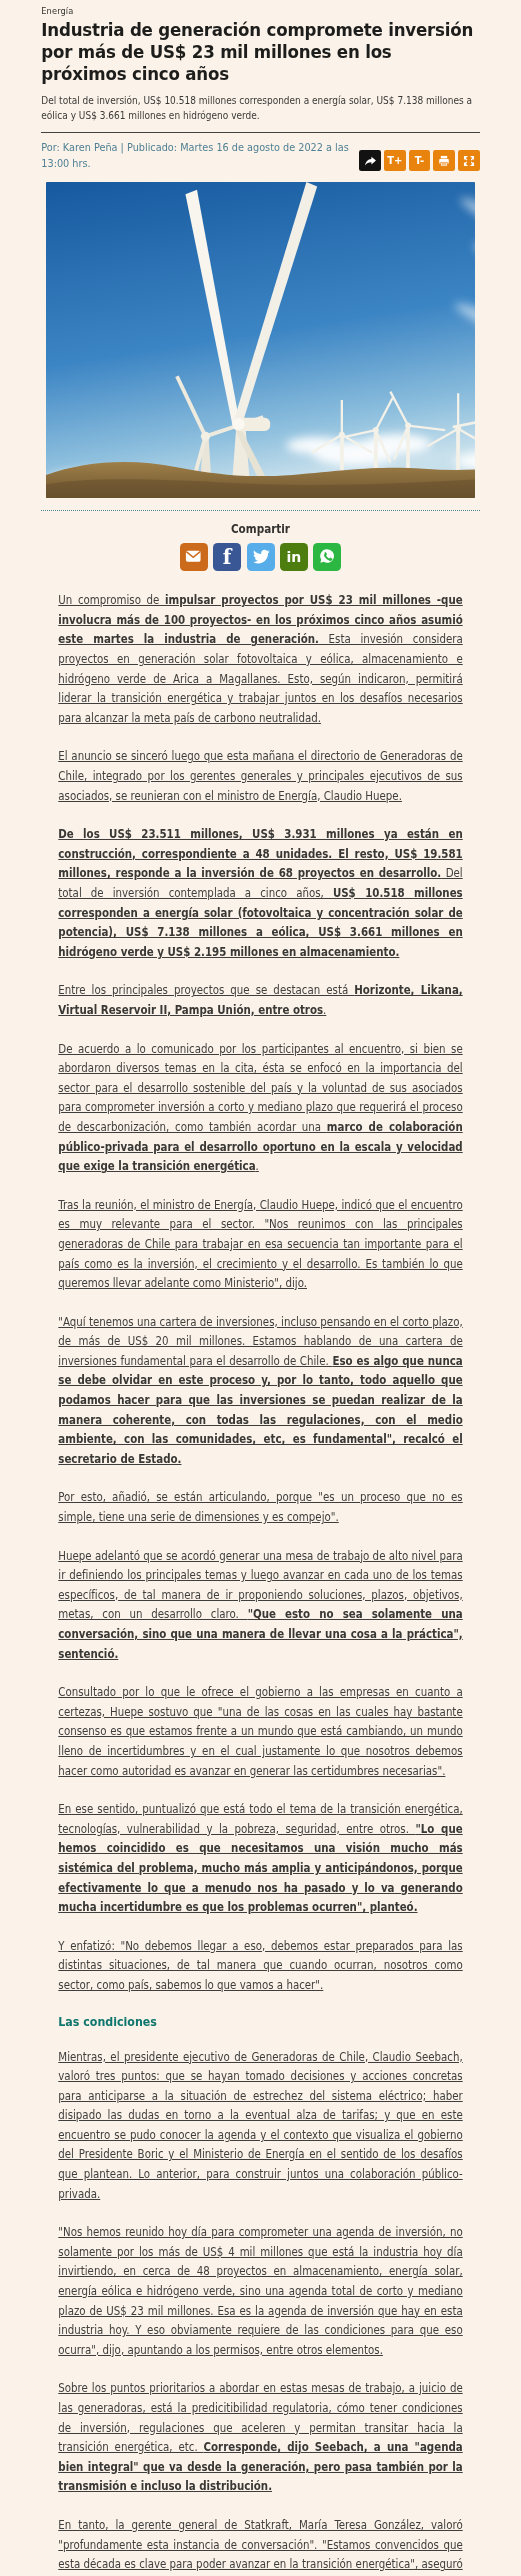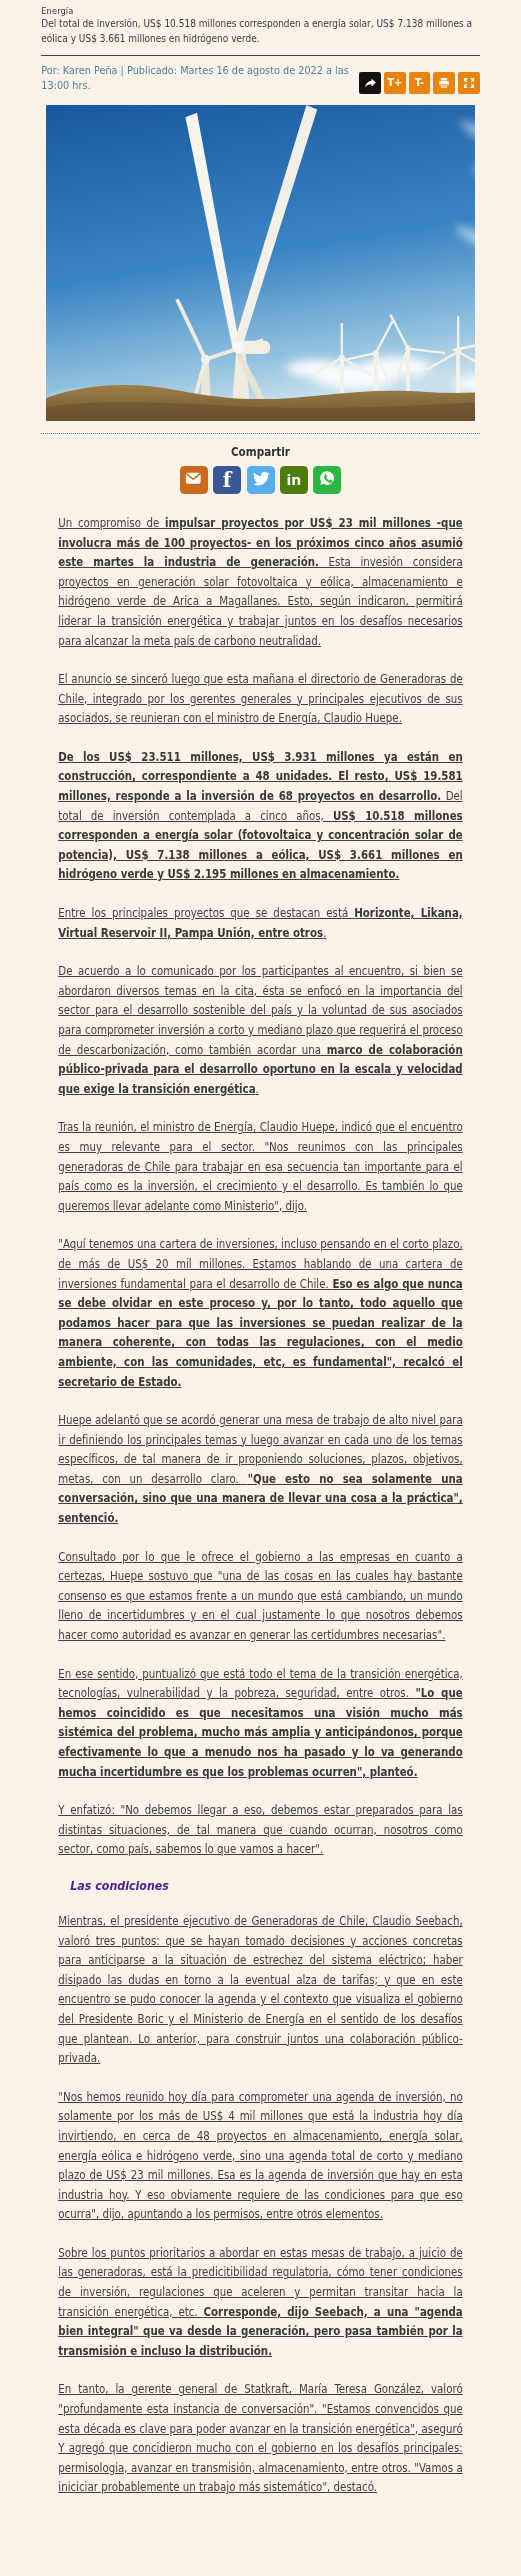--- a/index.html
+++ b/index.html
@@ -42,29 +42,30 @@
   .sh-tw{background:#57ade9;}
   .sh-li{background:#4d7c0f;font-size:14px;font-weight:700;}
   .sh-wa{background:#2cb742;}
   .article-body{padding:0 17px;margin-top:20px;}
   .para{
     font-size:11.4px;line-height:19.6px;text-align:justify;color:#3f3e3c;
     margin:0 0 19px;
     text-decoration:underline;
   }
   .para strong{font-weight:700;color:#393835;}
-  .sub-heading{font-size:12.3px;font-weight:700;color:#4c1d95;margin:0 12px 19px;font-style:italic;}
+  .sub-heading{font-size:12.3px;font-weight:700;color:#0f766e;margin:0 0 19px;}
 </style>
 </head>
 <body>
 
 <div class="page">
 
   <div class="kicker">Energía</div>
 
+  <h1 class="title">Industria de generación compromete inversión por más de US$ 23 mil millones en los próximos cinco años</h1>
 
   <p class="lead">Del total de inversión, US$ 10.518 millones corresponden a energía solar, US$ 7.138 millones a eólica y US$ 3.661 millones en hidrógeno verde.</p>
 
   <hr class="rule">
 
   <div class="byline-row">
     <div class="byline">Por: Karen Peña | Publicado: Martes 16 de agosto de 2022 a las 13:00 hrs.</div>
     <div class="toolbar">
       <button class="tb-btn black" title="">
         <span>
@@ -251,20 +252,21 @@
   </div>
 
   <div class="article-body">
       <p class="para"><span>Un compromiso de </span><strong>impulsar proyectos por US$ 23 mil millones -que involucra más de 100 proyectos- en los próximos cinco años asumió este martes la industria de generación.</strong><span> Esta invesión considera proyectos en generación solar fotovoltaica y eólica, almacenamiento e hidrógeno verde de Arica a Magallanes. Esto, según indicaron, permitirá liderar la transición energética y trabajar juntos en los desafíos necesarios para alcanzar la meta país de carbono neutralidad.</span></p>
       <p class="para"><span>El anuncio se sinceró luego que esta mañana el directorio de Generadoras de Chile, integrado por los gerentes generales y principales ejecutivos de sus asociados, se reunieran con el ministro de Energía, Claudio Huepe.</span></p>
       <p class="para"><strong>De los US$ 23.511 millones, US$ 3.931 millones ya están en construcción, correspondiente a 48 unidades. El resto, US$ 19.581 millones, responde a la inversión de 68 proyectos en desarrollo.</strong><span> Del total de inversión contemplada a cinco años, </span><strong>US$ 10.518 millones corresponden a energía solar (fotovoltaica y concentración solar de potencia), US$ 7.138 millones a eólica, US$ 3.661 millones en hidrógeno verde y US$ 2.195 millones en almacenamiento.</strong></p>
       <p class="para"><span>Entre los principales proyectos que se destacan está </span><strong>Horizonte, Likana, Virtual Reservoir II, Pampa Unión, entre otros</strong><span>.</span></p>
       <p class="para"><span>De acuerdo a lo comunicado por los participantes al encuentro, si bien se abordaron diversos temas en la cita, ésta se enfocó en la importancia del sector para el desarrollo sostenible del país y la voluntad de sus asociados para comprometer inversión a corto y mediano plazo que requerirá el proceso de descarbonización, como también acordar una </span><strong>marco de colaboración público-privada para el desarrollo oportuno en la escala y velocidad que exige la transición energética</strong><span>.</span></p>
       <p class="para"><span>Tras la reunión, el ministro de Energía, Claudio Huepe, indicó que el encuentro es muy relevante para el sector. "Nos reunimos con las principales generadoras de Chile para trabajar en esa secuencia tan importante para el país como es la inversión, el crecimiento y el desarrollo. Es también lo que queremos llevar adelante como Ministerio", dijo.</span></p>
       <p class="para"><span>"Aquí tenemos una cartera de inversiones, incluso pensando en el corto plazo, de más de US$ 20 mil millones. Estamos hablando de una cartera de inversiones fundamental para el desarrollo de Chile. </span><strong>Eso es algo que nunca se debe olvidar en este proceso y, por lo tanto, todo aquello que podamos hacer para que las inversiones se puedan realizar de la manera coherente, con todas las regulaciones, con el medio ambiente, con las comunidades, etc, es fundamental", recalcó el secretario de Estado.</strong></p>
+      <p class="para"><span>Por esto, añadió, se están articulando, porque "es un proceso que no es simple, tiene una serie de dimensiones y es compejo".</span></p>
       <p class="para"><span>Huepe adelantó que se acordó generar una mesa de trabajo de alto nivel para ir definiendo los principales temas y luego avanzar en cada uno de los temas específicos, de tal manera de ir proponiendo soluciones, plazos, objetivos, metas, con un desarrollo claro. </span><strong>"Que esto no sea solamente una conversación, sino que una manera de llevar una cosa a la práctica", sentenció.</strong></p>
       <p class="para"><span>Consultado por lo que le ofrece el gobierno a las empresas en cuanto a certezas, Huepe sostuvo que "una de las cosas en las cuales hay bastante consenso es que estamos frente a un mundo que está cambiando, un mundo lleno de incertidumbres y en el cual justamente lo que nosotros debemos hacer como autoridad es avanzar en generar las certidumbres necesarias".</span></p>
       <p class="para"><span>En ese sentido, puntualizó que está todo el tema de la transición energética, tecnologías, vulnerabilidad y la pobreza, seguridad, entre otros. </span><strong>"Lo que hemos coincidido es que necesitamos una visión mucho más sistémica del problema, mucho más amplia y anticipándonos, porque efectivamente lo que a menudo nos ha pasado y lo va generando mucha incertidumbre es que los problemas ocurren", planteó.</strong></p>
       <p class="para"><span>Y enfatizó: "No debemos llegar a eso, debemos estar preparados para las distintas situaciones, de tal manera que cuando ocurran, nosotros como sector, como país, sabemos lo que vamos a hacer".</span></p>
       <h2 class="sub-heading"><strong>Las condiciones</strong></h2>
       <p class="para"><span>Mientras, el presidente ejecutivo de Generadoras de Chile, Claudio Seebach, valoró tres puntos: que se hayan tomado decisiones y acciones concretas para anticiparse a la situación de estrechez del sistema eléctrico; haber disipado las dudas en torno a la eventual alza de tarifas; y que en este encuentro se pudo conocer la agenda y el contexto que visualiza el gobierno del Presidente Boric y el Ministerio de Energía en el sentido de los desafíos que plantean. Lo anterior, para construir juntos una colaboración público-privada.</span></p>
       <p class="para"><span>"Nos hemos reunido hoy día para comprometer una agenda de inversión, no solamente por los más de US$ 4 mil millones que está la industria hoy día invirtiendo, en cerca de 48 proyectos en almacenamiento, energía solar, energía eólica e hidrógeno verde, sino una agenda total de corto y mediano plazo de US$ 23 mil millones. Esa es la agenda de inversión que hay en esta industria hoy. Y eso obviamente requiere de las condiciones para que eso ocurra", dijo, apuntando a los permisos, entre otros elementos.</span></p>
       <p class="para"><span>Sobre los puntos prioritarios a abordar en estas mesas de trabajo, a juicio de las generadoras, está la predicitibilidad regulatoria, cómo tener condiciones de inversión, regulaciones que aceleren y permitan transitar hacia la transición energética, etc. </span><strong>Corresponde, dijo Seebach, a una "agenda bien integral" que va desde la generación, pero pasa también por la transmisión e incluso la distribución.</strong></p>
       <p class="para"><span>En tanto, la gerente general de Statkraft, María Teresa González, valoró "profundamente esta instancia de conversación". "Estamos convencidos que esta década es clave para poder avanzar en la transición energética", aseguró Y agregó que concidieron mucho con el gobierno en los desafíos principales: permisologia, avanzar en transmisión, almacenamiento, entre otros.  "Vamos a iniciciar probablemente un trabajo más sistemático", destacó.</span></p>
     </div>

